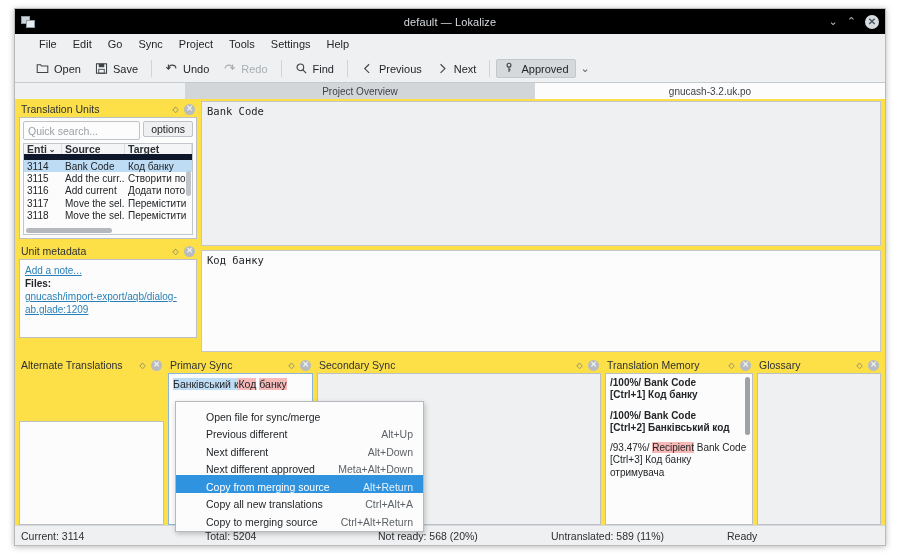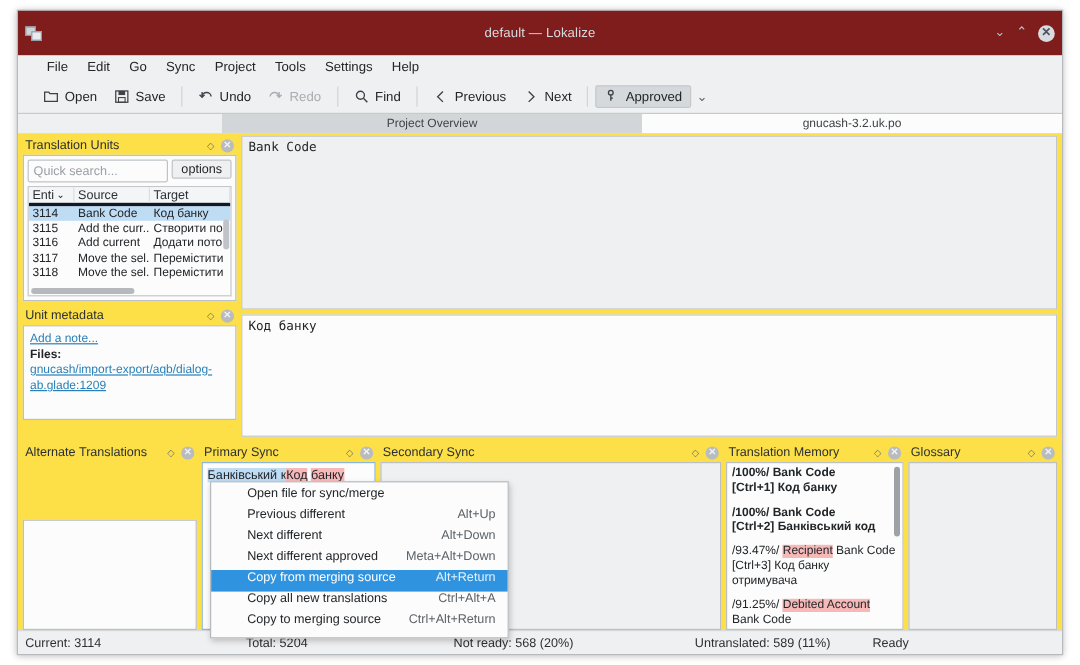--- a/index.html
+++ b/index.html
@@ -17,22 +17,22 @@
     left: 14px; top: 8px;
     width: 872px; height: 538px;
     background: #eff0f1;
     border: 1px solid #b8bbbd;
     box-shadow: 0 1px 6px rgba(0,0,0,0.28);
     display: flex; flex-direction: column;
   }
 
   
   .titlebar {
-    height: 37px; min-height: 25px;
-    background: #7f1d1d;
+    height: 25px; min-height: 25px;
+    background: #000000;
     display: flex; align-items: center;
     padding: 0 6px 0 6px;
     position: relative;
     gap: 48px;
   }
   .titlebar .app-icon {
     width: 15px; height: 14px; position: relative;
   }
   .titlebar .app-icon .sq1 {
     position: absolute; left: 0; top: 1px;
@@ -157,21 +157,21 @@
   .optbtn {
     height: 16px; padding: 0 7px; font-size: 10.5px;
     background: #eff0f1; border: 1px solid #bfc3c7; border-radius: 2px;
     display: flex; align-items: center; color: #232629;
   }
   .tu-table {
     flex: 1; border: 1px solid #c3c7cb; background: #fcfcfc;
     min-height: 0; display: flex; flex-direction: column; overflow: hidden;
     position: relative;
   }
-  .tu-head { display: flex; height: 16px; min-height: 16px; background: #f4f5f6; border-bottom: 3px solid #0f172a; }
+  .tu-head { display: flex; height: 16px; min-height: 16px; background: #f4f5f6; border-bottom: 6px solid #0f172a; font-weight: bold; }
   .tu-head div {
     font-size: 10.5px; color: #2c3034; display: flex; align-items: center;
     padding-left: 3px; border-right: 1px solid #dcdfe2; overflow: hidden; white-space: nowrap;
   }
   .c-ent { width: 38px; min-width: 38px; }
   .c-src { width: 63px; min-width: 63px; }
   .c-tgt { flex: 1; }
   .tu-row { display: flex; height: 12.4px; min-height: 12.4px; }
   .tu-row.sel { background: #bfdcf5; }
   .tu-row div {
@@ -242,21 +242,21 @@
     position: absolute;
     left: 160px; top: 392px;
     width: 249px;
     background: #fcfcfc;
     border: 1px solid #b6babe;
     box-shadow: 1px 2px 5px rgba(0,0,0,0.22);
     padding: 3px 0;
     z-index: 50;
   }
   .ctxitem {
-    display: flex; align-items: flex-start;
+    display: flex; align-items: flex-end;
     height: 17.5px; padding: 0 10px 0 30px;
     font-size: 10.5px; color: #232629;
   }
   .ctxitem .lab { flex: 1; }
   .ctxitem .sc { color: #5d6368; font-size: 10.5px; }
   .ctxitem.hl { background: #2f93e0; color: #ffffff; }
   .ctxitem.hl .sc { color: #e3f0fb; }
 
   
   .statusbar {
@@ -529,25 +529,20 @@
               <span class="pct">/100%/</span><span class="bold"> Bank Code</span><br>
               <span class="bold">[Ctrl+2] Банківський код</span>
             </div>
 
             <div class="tm-entry">
               <span>/93.47%/</span>
               <span class="hl-red">Recipient</span><span> Bank Code</span><br>
               <span>[Ctrl+3] Код банку отримувача</span>
             </div>
 
-            <div class="tm-entry">
-              <span>/91.25%/</span>
-              <span class="hl-red">Debited Account</span><span> Bank Code</span><br>
-              <span>[Ctrl+4] Код банку</span>
-            </div>
 
           </div>
           <div class="tm-scroll"></div>
         </div>
       </div>
 
       <div class="dock gl-col">
         <div class="dock-title">
           <span class="t">Glossary</span>
           <span class="float-btn">◇</span>
@@ -558,21 +553,21 @@
         </div>
       </div>
 
     </div>
   </div>
 
   <div class="statusbar">
     <span class="sitem" style="left:6px">Current: 3114</span>
     <span class="sitem" style="left:190px">Total: 5204</span>
     <span class="sitem" style="left:363px">Not ready: 568 (20%)</span>
-    <span class="sitem" style="left:564px">Untranslated: 589 (11%)</span>
+    <span class="sitem" style="left:536px">Untranslated: 589 (11%)</span>
     <span class="sitem" style="left:712px">Ready</span>
   </div>
 
   <div class="ctxmenu">
     <div class="ctxitem">
       <span class="lab">Open file for sync/merge</span>
       <span class="sc"></span>
     </div>
     <div class="ctxitem">
       <span class="lab">Previous different</span>

